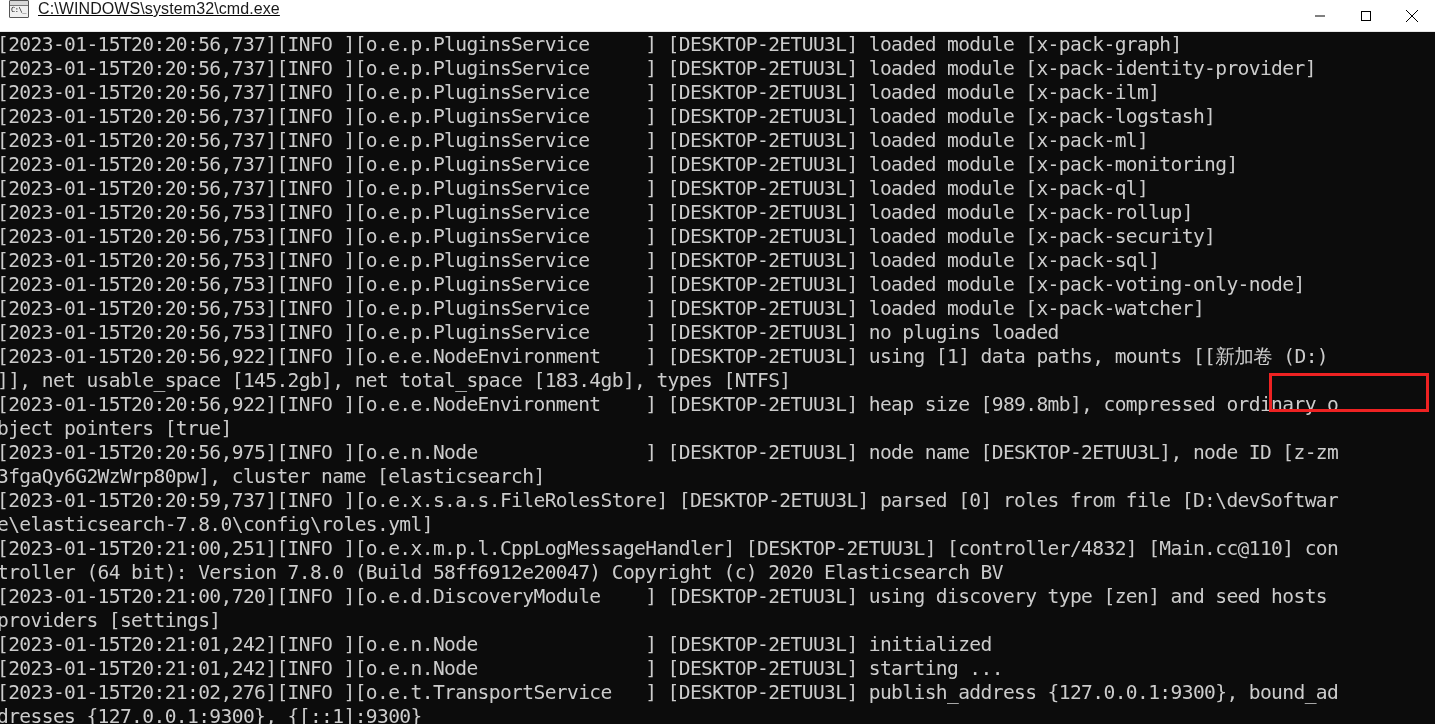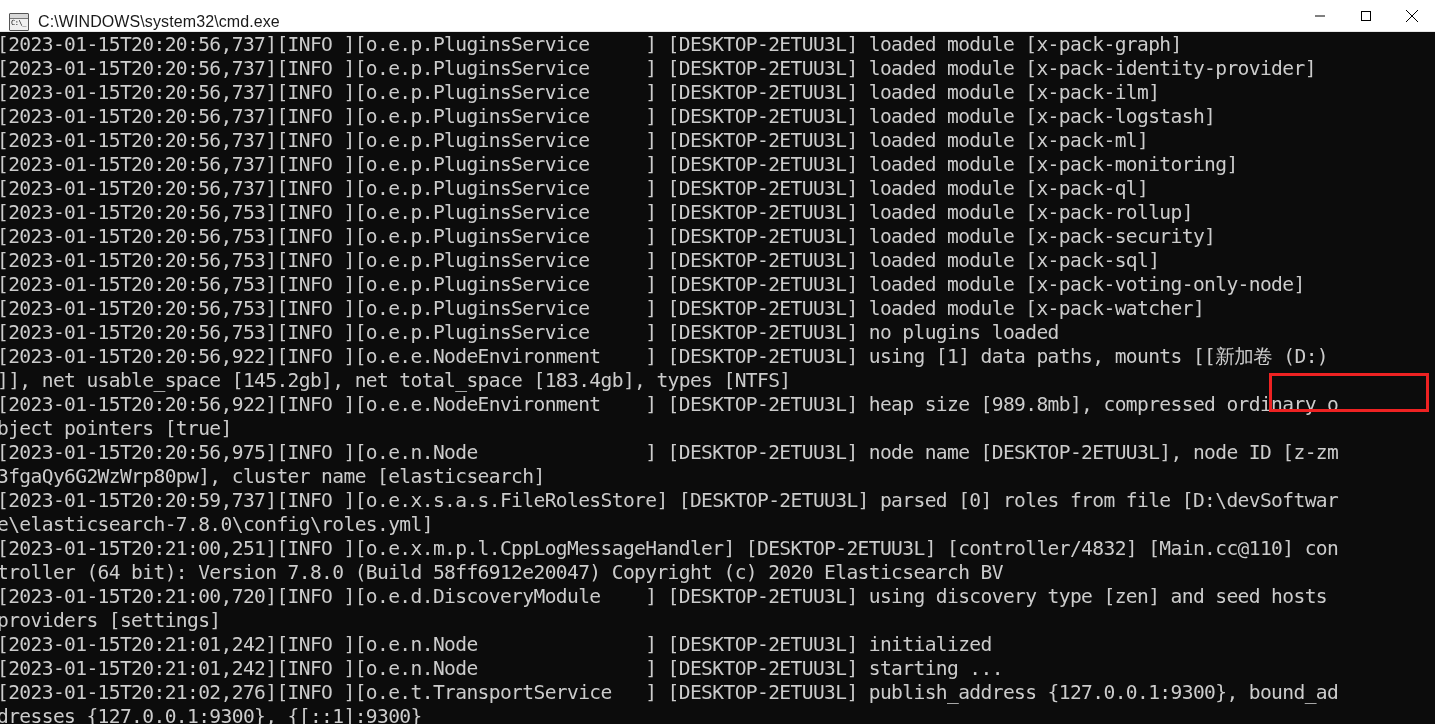--- a/index.html
+++ b/index.html
@@ -12,23 +12,24 @@
     height: 724px;
     overflow: hidden;
     font-family: "DejaVu Sans Mono", monospace;
   }
 
   
   .titlebar {
     height: 31px;
     background: #ffffff;
     display: flex;
-    align-items: flex-end;
+    align-items: flex-start;
     position: relative;
     border-bottom: 1px solid #e6e6e6;
+    text-decoration: underline;
   }
   .tb-icon {
     width: 18px;
     height: 16px;
     margin-left: 9px;
     margin-right: 9px;
     background: #f0f0f0;
     border: 1px solid #555;
     border-radius: 1px;
     position: relative;

